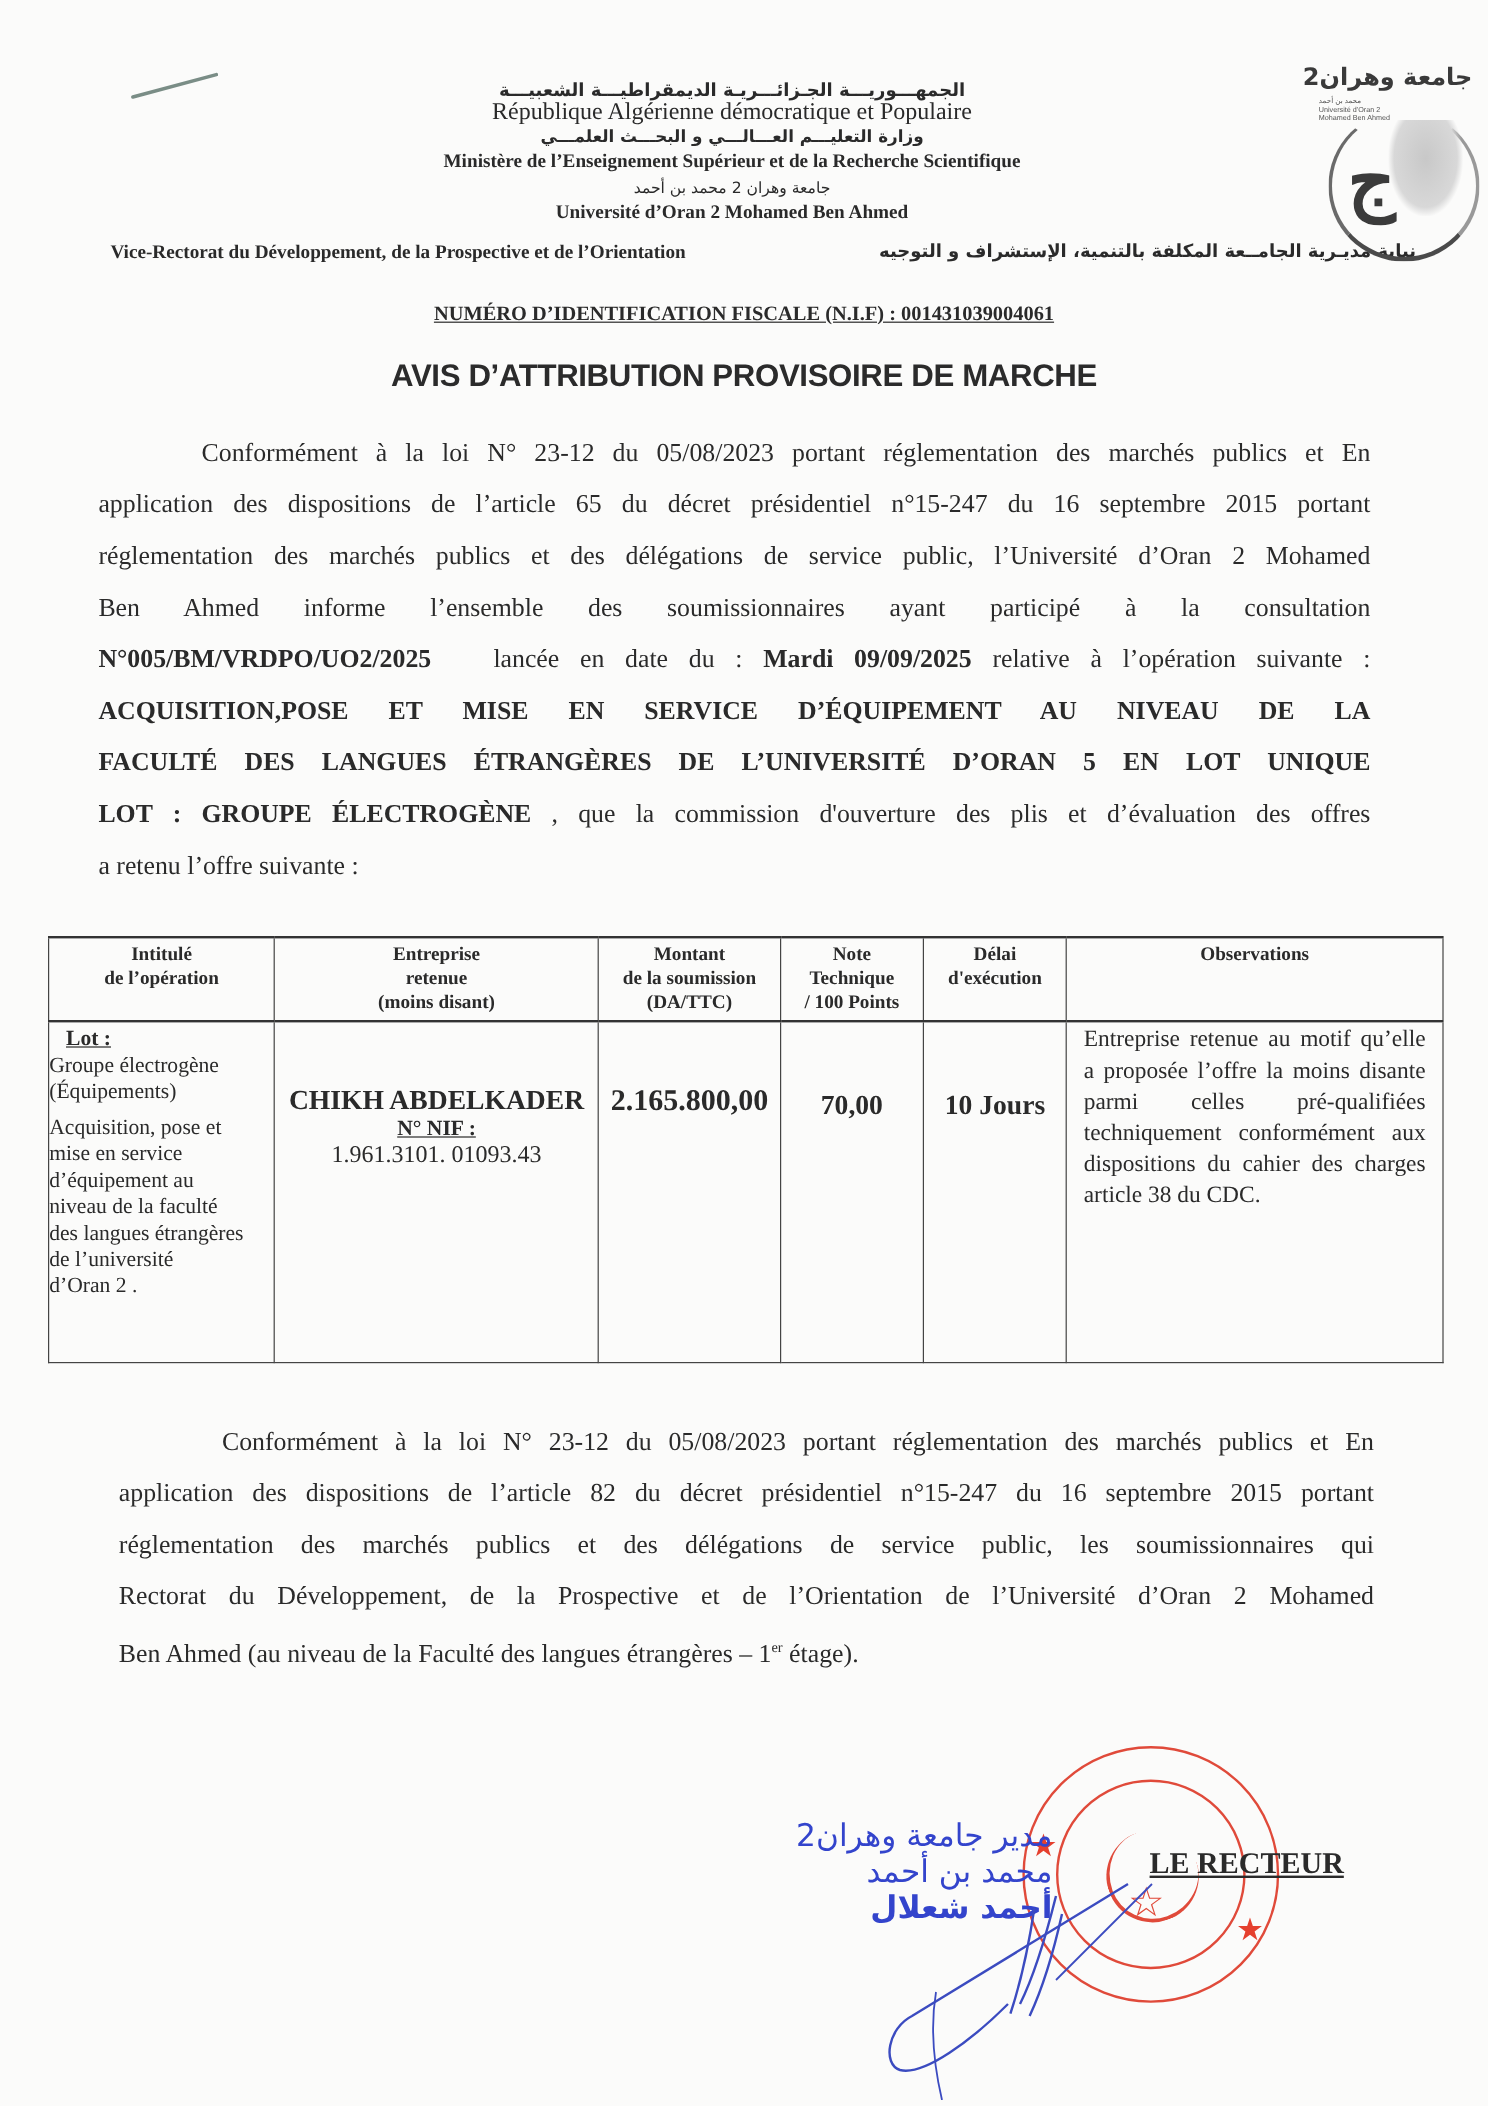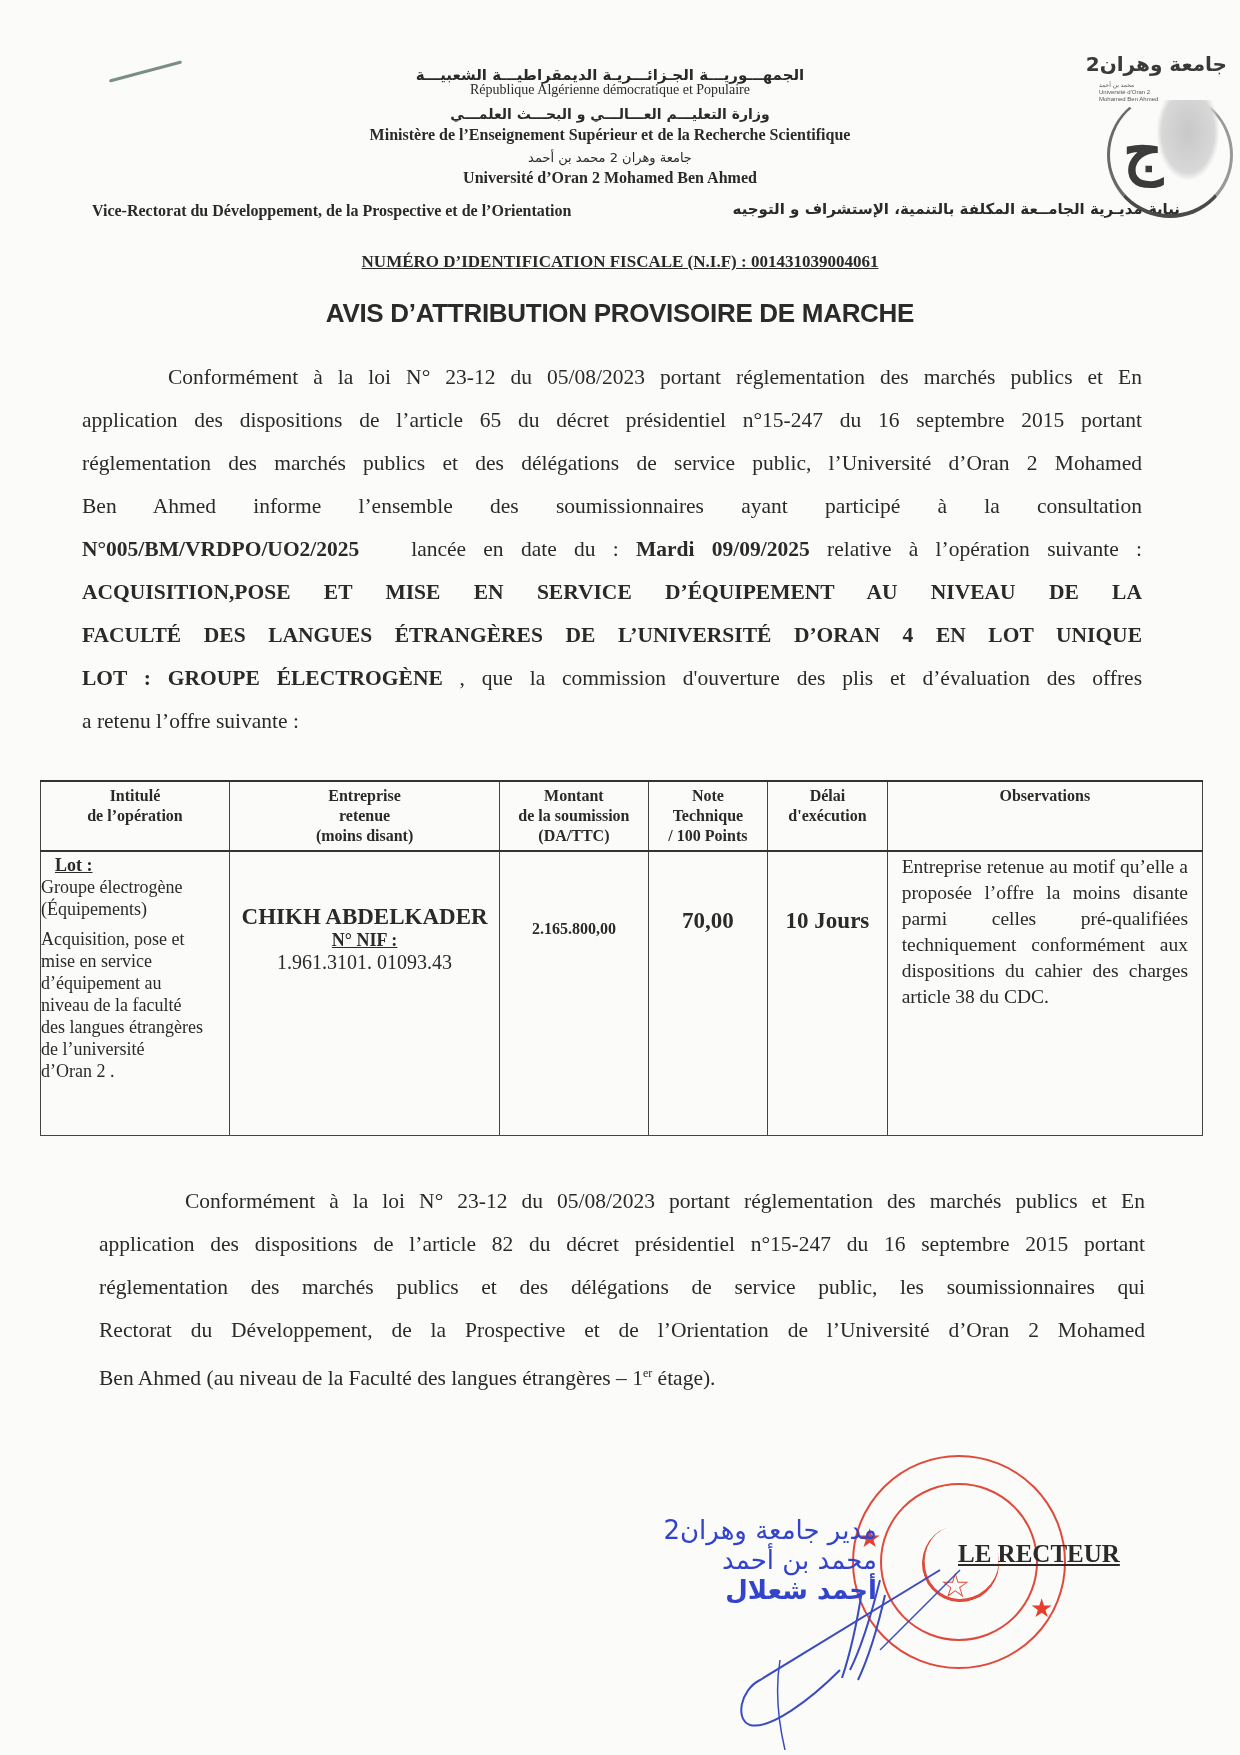--- a/index.html
+++ b/index.html
@@ -8,21 +8,21 @@
     background: #fbfbfa; color: #2a2a2a;
     font-family: "Liberation Serif", "DejaVu Serif", serif;
   }
   .abs { position: absolute; }
   .center { text-align: center; }
 
   
   .hdr-line { position: absolute; left: 300px; width: 620px; text-align: center; white-space: nowrap; }
   .ar { font-family: "DejaVu Sans", sans-serif; font-weight: bold; direction: rtl; }
   .hdr-ar1 { top: 66px; font-size: 15px; }
-  .hdr-fr1 { top: 82px; font-size: 14px; }
+  .hdr-fr1 { top: 82px; font-size: 20px; }
   .hdr-ar2 { top: 106px; font-size: 14px; }
   .hdr-fr2 { top: 126px; font-size: 16px; font-weight: bold; }
   .hdr-ar3 { top: 150px; font-size: 13px; font-weight: normal; }
   .hdr-fr3 { top: 169px; font-size: 16px; font-weight: bold; }
 
   .vr-fr { left: 92px; top: 202px; font-size: 16px; font-weight: bold; white-space: nowrap; }
   .vr-ar { right: 60px; top: 200px; font-size: 15px; white-space: nowrap; }
 
   .pen-mark { left: 108px; top: 70px; width: 75px; height: 3px; background: #7a8d86; transform: rotate(-15deg); border-radius: 2px; }
 
@@ -53,21 +53,21 @@
   table.result tr.hdr th { border-top: 2px solid #333; border-bottom: 2px solid #333; }
   table.result td { height: 283px; padding: 0; }
   .c1 { width: 190px; } .c2 { width: 267px; } .c3 { width: 148px; } .c4 { width: 118px; } .c5 { width: 117px; } .c6 { width: 323px; }
   .td-op { font-size: 18px; line-height: 22px; padding-left: 0 !important; }
   .lot-label { font-weight: bold; text-decoration: underline; padding-left: 14px; display: block; margin-top: 2px; }
   .op-lot-desc { display: block; white-space: pre-line; }
   .op-desc { display: block; margin-top: 8px; white-space: pre-line; }
   .ent-name { display: block; text-align: center; font-weight: bold; font-size: 23px; margin-top: 52px; white-space: nowrap; }
   .ent-nif-label { display: block; text-align: center; font-weight: bold; text-decoration: underline; font-size: 18px; }
   .ent-nif { display: block; text-align: center; font-size: 20px; }
-  .amount { display: block; text-align: center; font-weight: bold; font-size: 16px; margin-top: 68px; font-family: Liberation Serif, serif; }
+  .amount { display: block; text-align: center; font-weight: bold; font-size: 25px; margin-top: 52px; font-family: Liberation Serif, serif; }
   .note { display: block; text-align: center; font-weight: bold; font-size: 23px; margin-top: 56px; }
   .delai { display: block; text-align: center; font-weight: bold; font-size: 23px; margin-top: 56px; }
   .obs { display: block; font-size: 19.5px; line-height: 26px; padding: 2px 14px 0 14px; text-align: justify; }
 
   
   .sig-ar { left: 632px; top: 1515px; font-size: 26px; color: #3344cc; direction: rtl; line-height: 30px; text-align: right; width: 245px; font-family: "DejaVu Sans", sans-serif; }
   .stamp { left: 852px; top: 1455px; width: 210px; height: 210px; border-radius: 50%; border: 2.5px solid #e04a3a; }
   .stamp-inner { position: absolute; left: 26px; top: 26px; width: 154px; height: 154px; border-radius: 50%; border: 2px solid #e04a3a; }
   .stamp-star { position: absolute; color: #e5402e; font-size: 26px; }
   .stamp-mid-star { position: absolute; left: 58px; top: 80px; color: #e04a3a; font-size: 34px; }
@@ -111,21 +111,21 @@
   <span class="line">application des dispositions de l’article 65 du décret présidentiel n°15-247 du 16 septembre 2015 portant</span>
   <span class="line">réglementation des marchés publics et des délégations de service public, l’Université d’Oran 2 Mohamed</span>
   <span class="line">Ben Ahmed informe l’ensemble des soumissionnaires ayant participé à la consultation</span>
   <span class="line">
     <span class="b">N°005/BM/VRDPO/UO2/2025</span>&nbsp;&nbsp;
     <span>lancée en date du :</span>
     <span class="b">Mardi 09/09/2025</span>
     <span>relative à l’opération suivante :</span>
   </span>
   <span class="line b">ACQUISITION,POSE ET MISE EN SERVICE D’ÉQUIPEMENT AU NIVEAU DE LA</span>
-  <span class="line b">FACULTÉ DES LANGUES ÉTRANGÈRES DE L’UNIVERSITÉ D’ORAN 4 EN LOT UNIQUE</span>
+  <span class="line b">FACULTÉ DES LANGUES ÉTRANGÈRES DE L’UNIVERSITÉ D’ORAN 5 EN LOT UNIQUE</span>
   <span class="line">
     <span class="b">LOT : GROUPE ÉLECTROGÈNE</span>
     <span>, que la commission d'ouverture des plis et d’évaluation des offres</span>
   </span>
   <span class="line last">a retenu l’offre  suivante :</span>
 </div>
 
 <table class="result">
   <tbody>
       <tr class="hdr">

